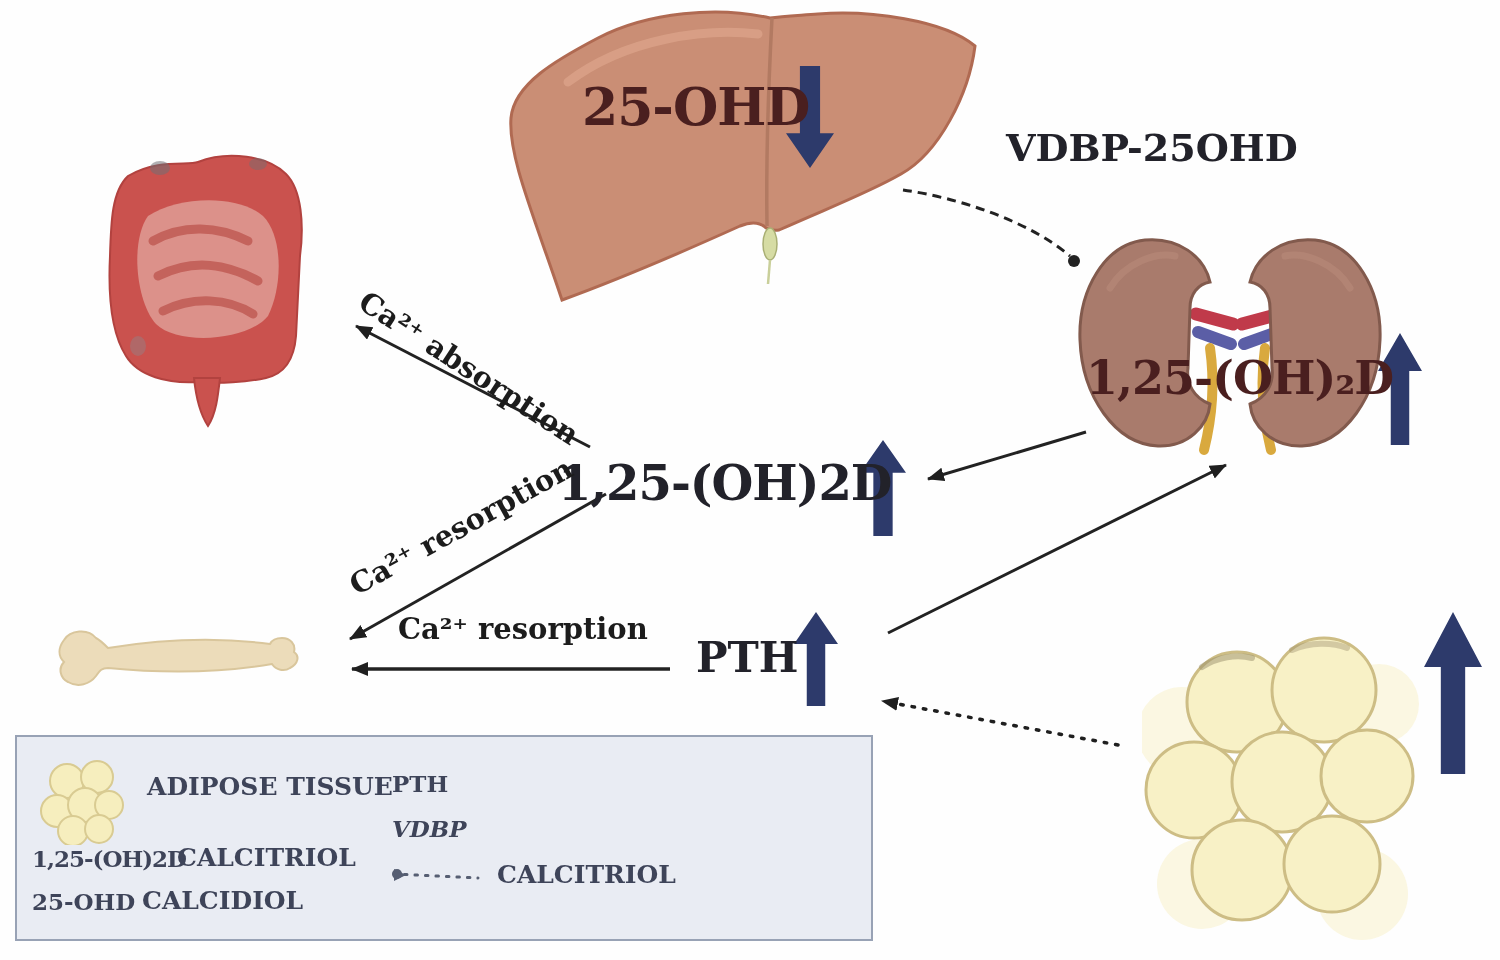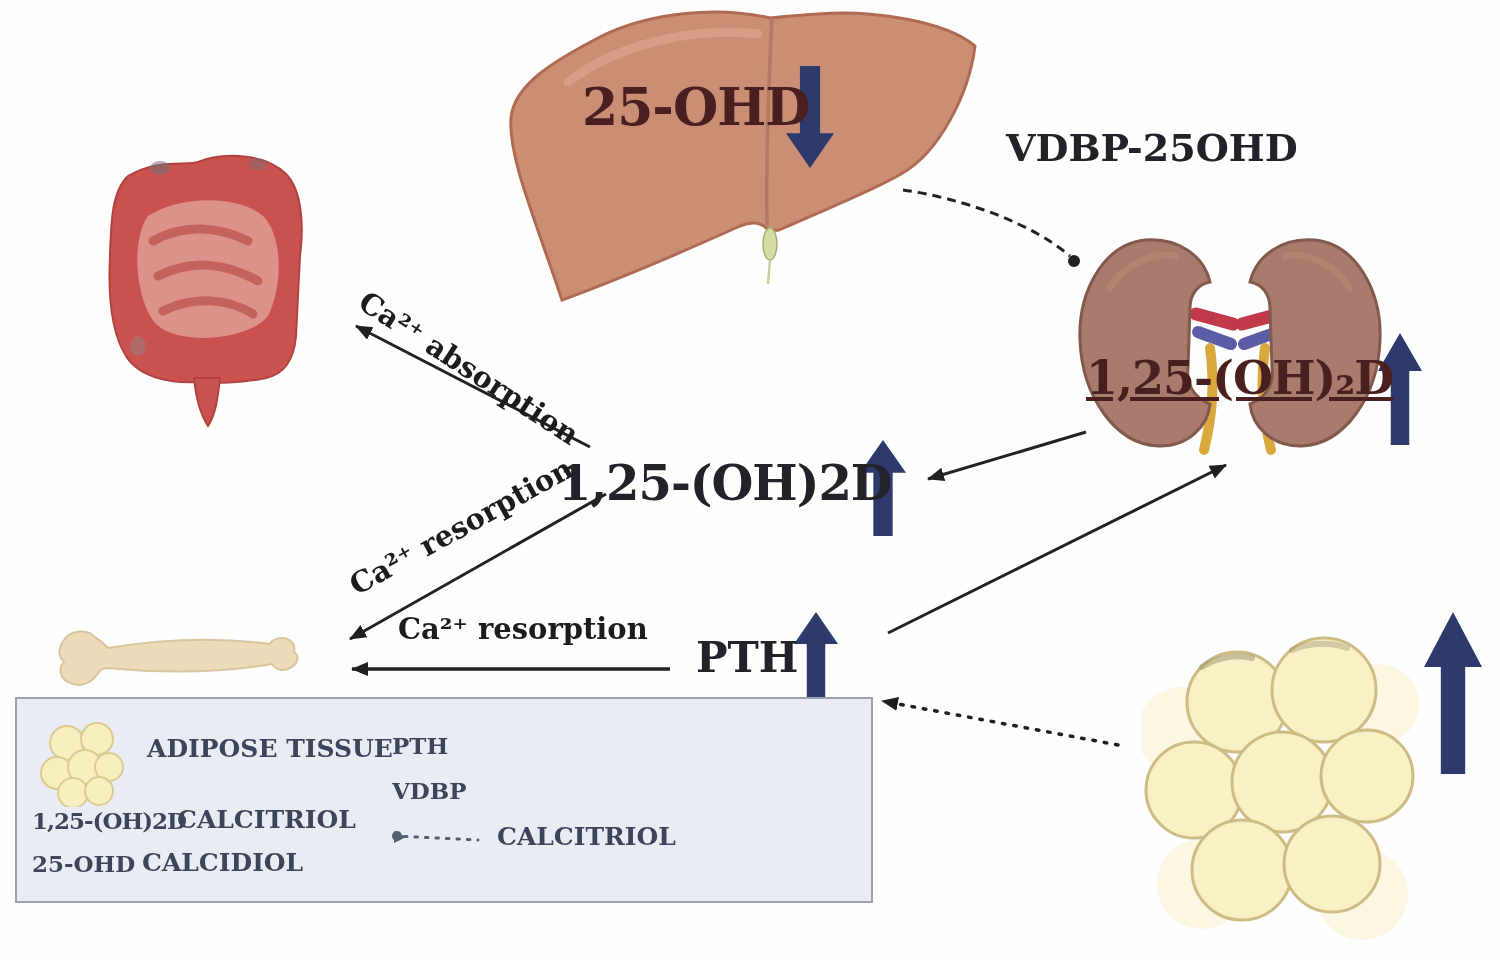--- a/index.html
+++ b/index.html
@@ -8,21 +8,21 @@
   .abs{position:absolute;}
   .lbl{position:absolute;font-weight:700;white-space:nowrap;line-height:1.05;}
   .maroon{color:#4a1f1f;}
   .dark{color:#22222a;}
   
   .block-up{position:absolute;background:#2d3a6b;
     clip-path:polygon(50% 0,100% 34%,71% 34%,71% 100%,29% 100%,29% 34%,0 34%);}
   .block-down{position:absolute;background:#2d3a6b;
     clip-path:polygon(29% 0,71% 0,71% 66%,100% 66%,50% 100%,0 66%,29% 66%);}
   
-  .legend{position:absolute;left:15px;top:697px;width:858px;height:206px;
+  .legend{position:absolute;left:15px;top:735px;width:858px;height:206px;
           background:#e9ecf3;border:2px solid #98a2b5;box-sizing:border-box;padding-left:12px;}
   .legend .lbl{color:#3e4459;font-size:25px;}
   .legend .key{font-size:23px;}
   svg{display:block;}
 </style>
 </head>
 <body>
 
 <div class="canvas">
 
@@ -119,21 +119,21 @@
   <div class="block-down" style="left:786px;top:66px;width:48px;height:102px;"></div>
   <div class="block-up" style="left:1378px;top:333px;width:44px;height:112px;"></div>
   <div class="block-up" style="left:860px;top:440px;width:46px;height:96px;"></div>
   <div class="block-up" style="left:794px;top:612px;width:44px;height:94px;"></div>
   <div class="block-up" style="left:1424px;top:612px;width:58px;height:162px;"></div>
 
   <div class="lbl maroon" style="left:582px;top:80px;font-size:52px;letter-spacing:-1px;">25-OHD</div>
 
   <div class="lbl dark" style="left:972px;top:128px;font-size:38px;margin-left:34px;">VDBP-25OHD</div>
 
-  <div class="lbl maroon" style="left:1086px;top:354px;font-size:46px;letter-spacing:-1px;text-decoration:underline;">1,25-(OH)₂D</div>
+  <div class="lbl maroon" style="left:1086px;top:354px;font-size:46px;letter-spacing:-1px;">1,25-(OH)₂D</div>
 
   <div class="lbl dark" style="left:558px;top:458px;font-size:48px;letter-spacing:-1px;">1,25-(OH)2D</div>
 
   <div class="lbl dark" style="left:696px;top:636px;font-size:42px;">PTH</div>
 
   <div class="lbl" style="left:370px;top:286px;font-size:29px;color:#1c1c1c;
        transform:rotate(33deg);transform-origin:0 0;">Ca²⁺ absorption</div>
 
   <div class="lbl" style="left:352px;top:572px;font-size:29px;color:#1c1c1c;
        transform:rotate(-29deg);transform-origin:0 50%;">Ca²⁺ resorption</div>
@@ -154,21 +154,21 @@
     <span class="lbl" style="left:130px;top:37px;">ADIPOSE TISSUE</span>
 
     <span class="lbl key" style="left:15px;top:110px;letter-spacing:-1px;">1,25-(OH)2D</span>
     <span class="lbl" style="left:160px;top:108px;">CALCITRIOL</span>
 
     <span class="lbl key" style="left:15px;top:153px;">25-OHD</span>
     <span class="lbl" style="left:125px;top:151px;text-align:right;">CALCIDIOL</span>
 
     <span class="lbl key" style="left:375px;top:35px;">PTH</span>
 
-    <span class="lbl key" style="left:375px;top:80px;">VDBP</span>
+    <span class="lbl key" style="left:375px;top:80px;font-style:italic;">VDBP</span>
 
     <svg class="abs" style="left:375px;top:128px;" width="90" height="20" viewBox="0 0 90 20">
       <path d="M 14,10 L 2,4 L 2,16 Z" fill="#565e72" transform="rotate(0)"></path>
       <path d="M 0,10 L 10,8" fill="#565e72"></path>
       <path d="M 2,9 L 86,13" stroke="#565e72" stroke-width="3" stroke-dasharray="2.5 8" stroke-linecap="round" fill="none"></path>
       <circle cx="5" cy="9" r="5" fill="#565e72"></circle>
     </svg>
     <span class="lbl" style="left:480px;top:125px;">CALCITRIOL</span>
   </div>
 

